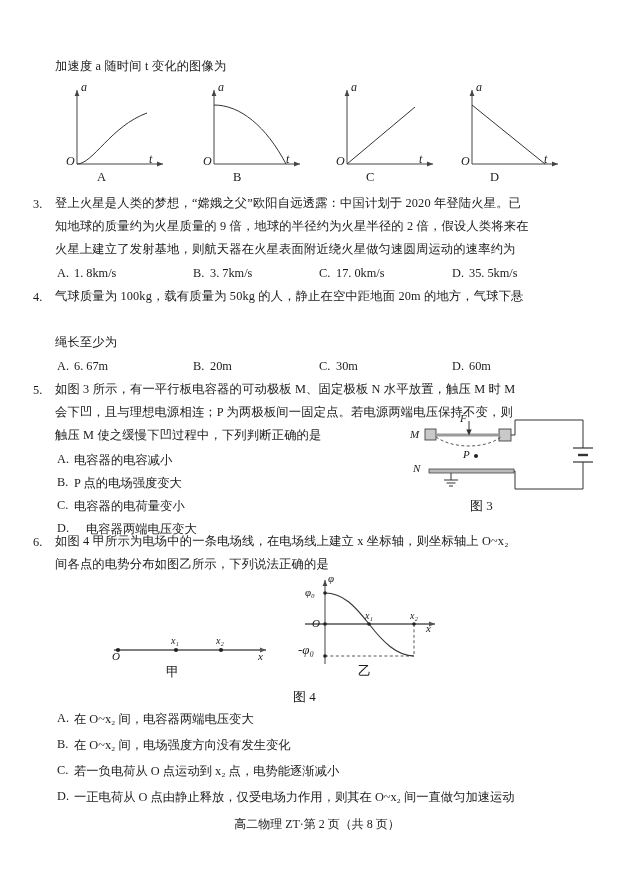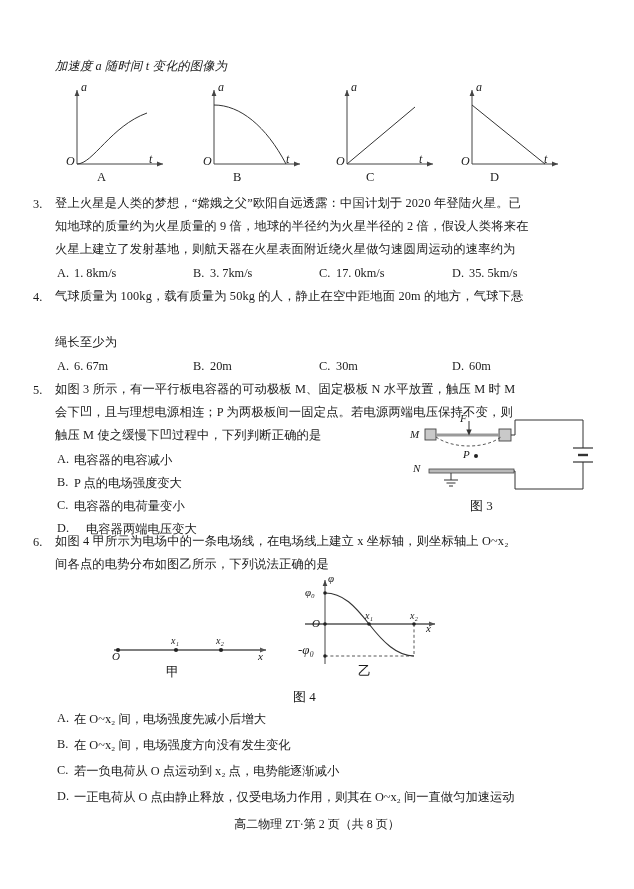--- a/index.html
+++ b/index.html
@@ -56,21 +56,21 @@
     white-space: nowrap;
   }
   svg { display: block; }
   .fig-wrap { position: absolute; }
 </style>
 </head>
 <body>
 
 <div class="page">
 
-  <div class="line" style="left:55px; top:60px;font-style:italic;">加速度 a 随时间 t 变化的图像为</div>
+  <div class="line" style="left:55px; top:60px;">加速度 a 随时间 t 变化的图像为</div>
 
   <div class="fig-wrap" style="left:55px; top:82px;">
     <svg width="115" height="90" viewBox="0 0 115 90">
       <line x1="22" y1="82" x2="108" y2="82" stroke="#444" stroke-width="1"></line>
       <polygon points="108,82 102,79.6 102,84.4" fill="#444"></polygon>
       <line x1="22" y1="82" x2="22" y2="8" stroke="#444" stroke-width="1"></line>
       <polygon points="22,8 19.6,14 24.4,14" fill="#444"></polygon>
       <path d="M22,82 C38,82 56,44 92,31" stroke="#333" stroke-width="1" fill="none"></path>
     </svg>
     <div class="glabel it" style="left:26px; top:-2px; position:absolute;">a</div>
@@ -249,21 +249,21 @@
     <div class="glabel it" style="position:absolute; left:65px; top:-3px; font-size:10px;">x₁</div>
     <div class="glabel it" style="position:absolute; left:110px; top:-3px; font-size:10px;">x₂</div>
     <div class="glabel it" style="position:absolute; left:152px; top:12px; font-size:11px;">x</div>
   </div>
 
   <div class="figlabel" style="left:166px; top:663px; font-size:13px;">甲</div>
   <div class="figlabel" style="left:358px; top:662px; font-size:13px;">乙</div>
   <div class="figlabel" style="left:293px; top:688px;">图 4</div>
 
   <div class="opt" style="left:57px; top:711px;">A.</div>
-  <div class="opt" style="left:74px; top:711px;">在 O~x₂ 间，电场强度先减小后增大</div>
+  <div class="opt" style="left:74px; top:711px;">在 O~x₂ 间，电容器两端电压变大</div>
   <div class="opt" style="left:57px; top:737px;">B.</div>
   <div class="opt" style="left:74px; top:737px;">在 O~x₂ 间，电场强度方向没有发生变化</div>
   <div class="opt" style="left:57px; top:763px;">C.</div>
   <div class="opt" style="left:74px; top:763px;">若一负电荷从 O 点运动到 x₂ 点，电势能逐渐减小</div>
   <div class="opt" style="left:57px; top:789px;">D.</div>
   <div class="opt" style="left:74px; top:789px;">一正电荷从 O 点由静止释放，仅受电场力作用，则其在 O~x₂ 间一直做匀加速运动</div>
 
   <div class="footer" style="top:816px;">高二物理 ZT·第 2 页（共 8 页）</div>
 
 </div>

